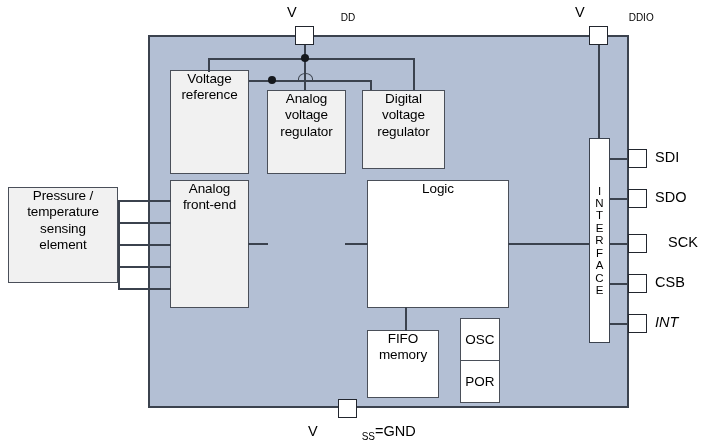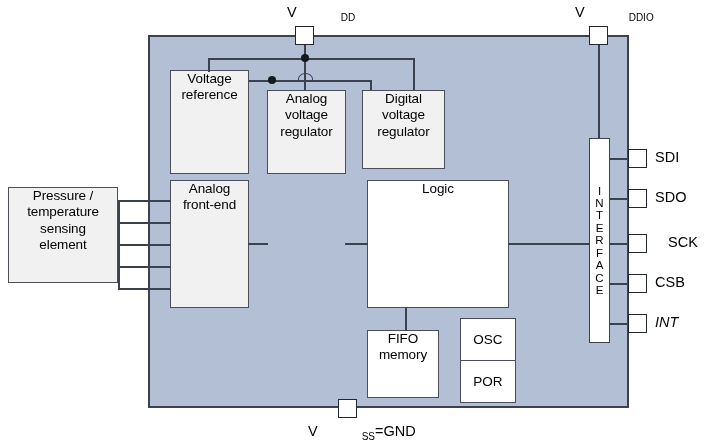--- a/index.html
+++ b/index.html
@@ -222,21 +222,21 @@
   <div class="w wh" style="left:508px; top:243px; width:81px;"></div>
   <div class="w wv" style="left:405px; top:307px; height:24px;"></div>
 
   <div class="blk white" style="left:367px; top:330px; width:72px; height:68px;">
     <div>
       <div>FIFO</div>
       <div>memory</div>
     </div>
   </div>
 
-  <div class="stack" style="left:460px; top:318px; width:56px; height:85px;">
+  <div class="stack" style="left:460px; top:318px; width:40px; height:85px;">
     <div>OSC</div>
     <div>POR</div>
   </div>
 
   <div class="iface" style="left:589px; top:138px; width:21px; height:205px;">
     <span>I</span>
     <span>N</span>
     <span>T</span>
     <span>E</span>
     <span>R</span>

